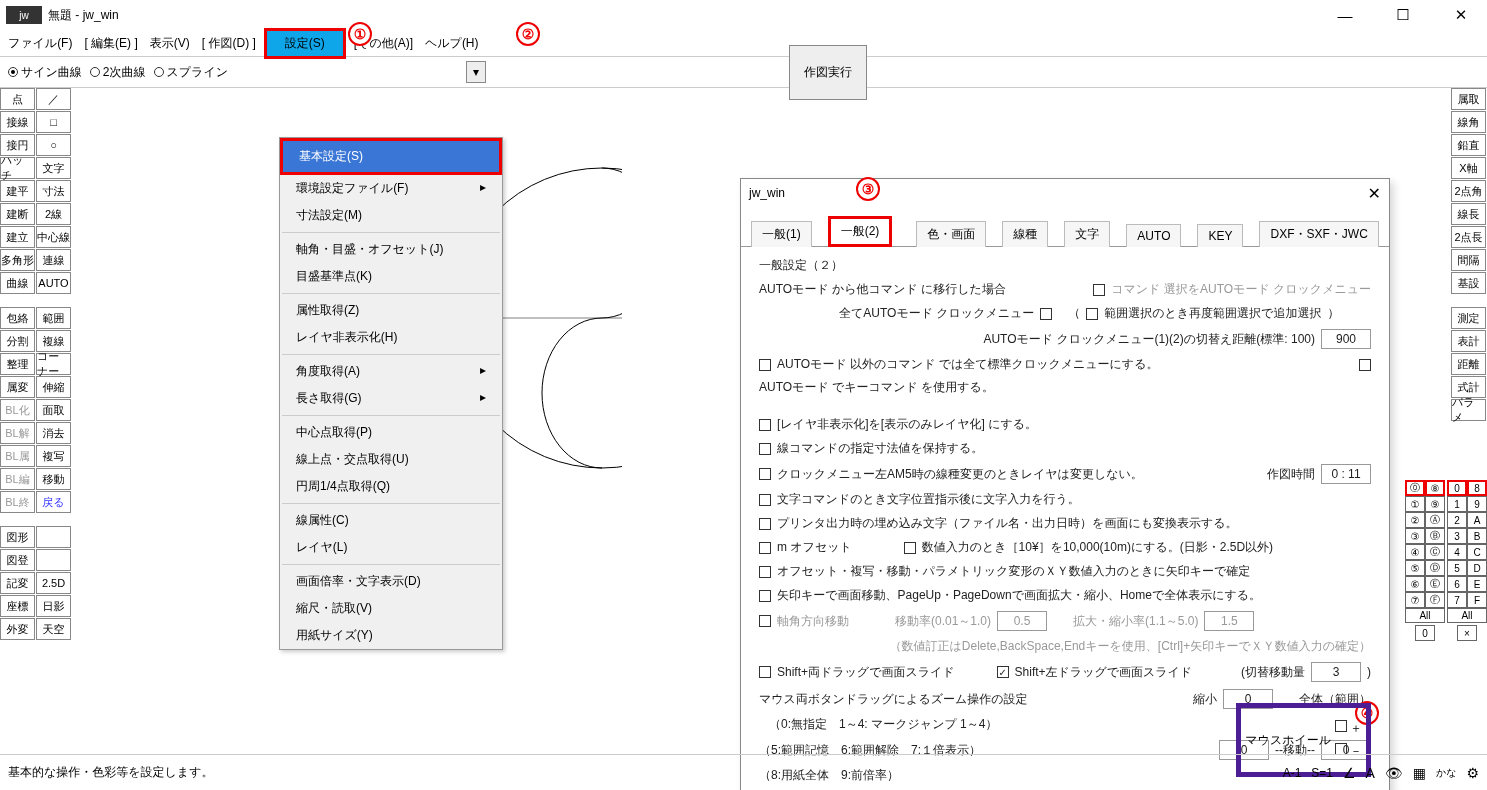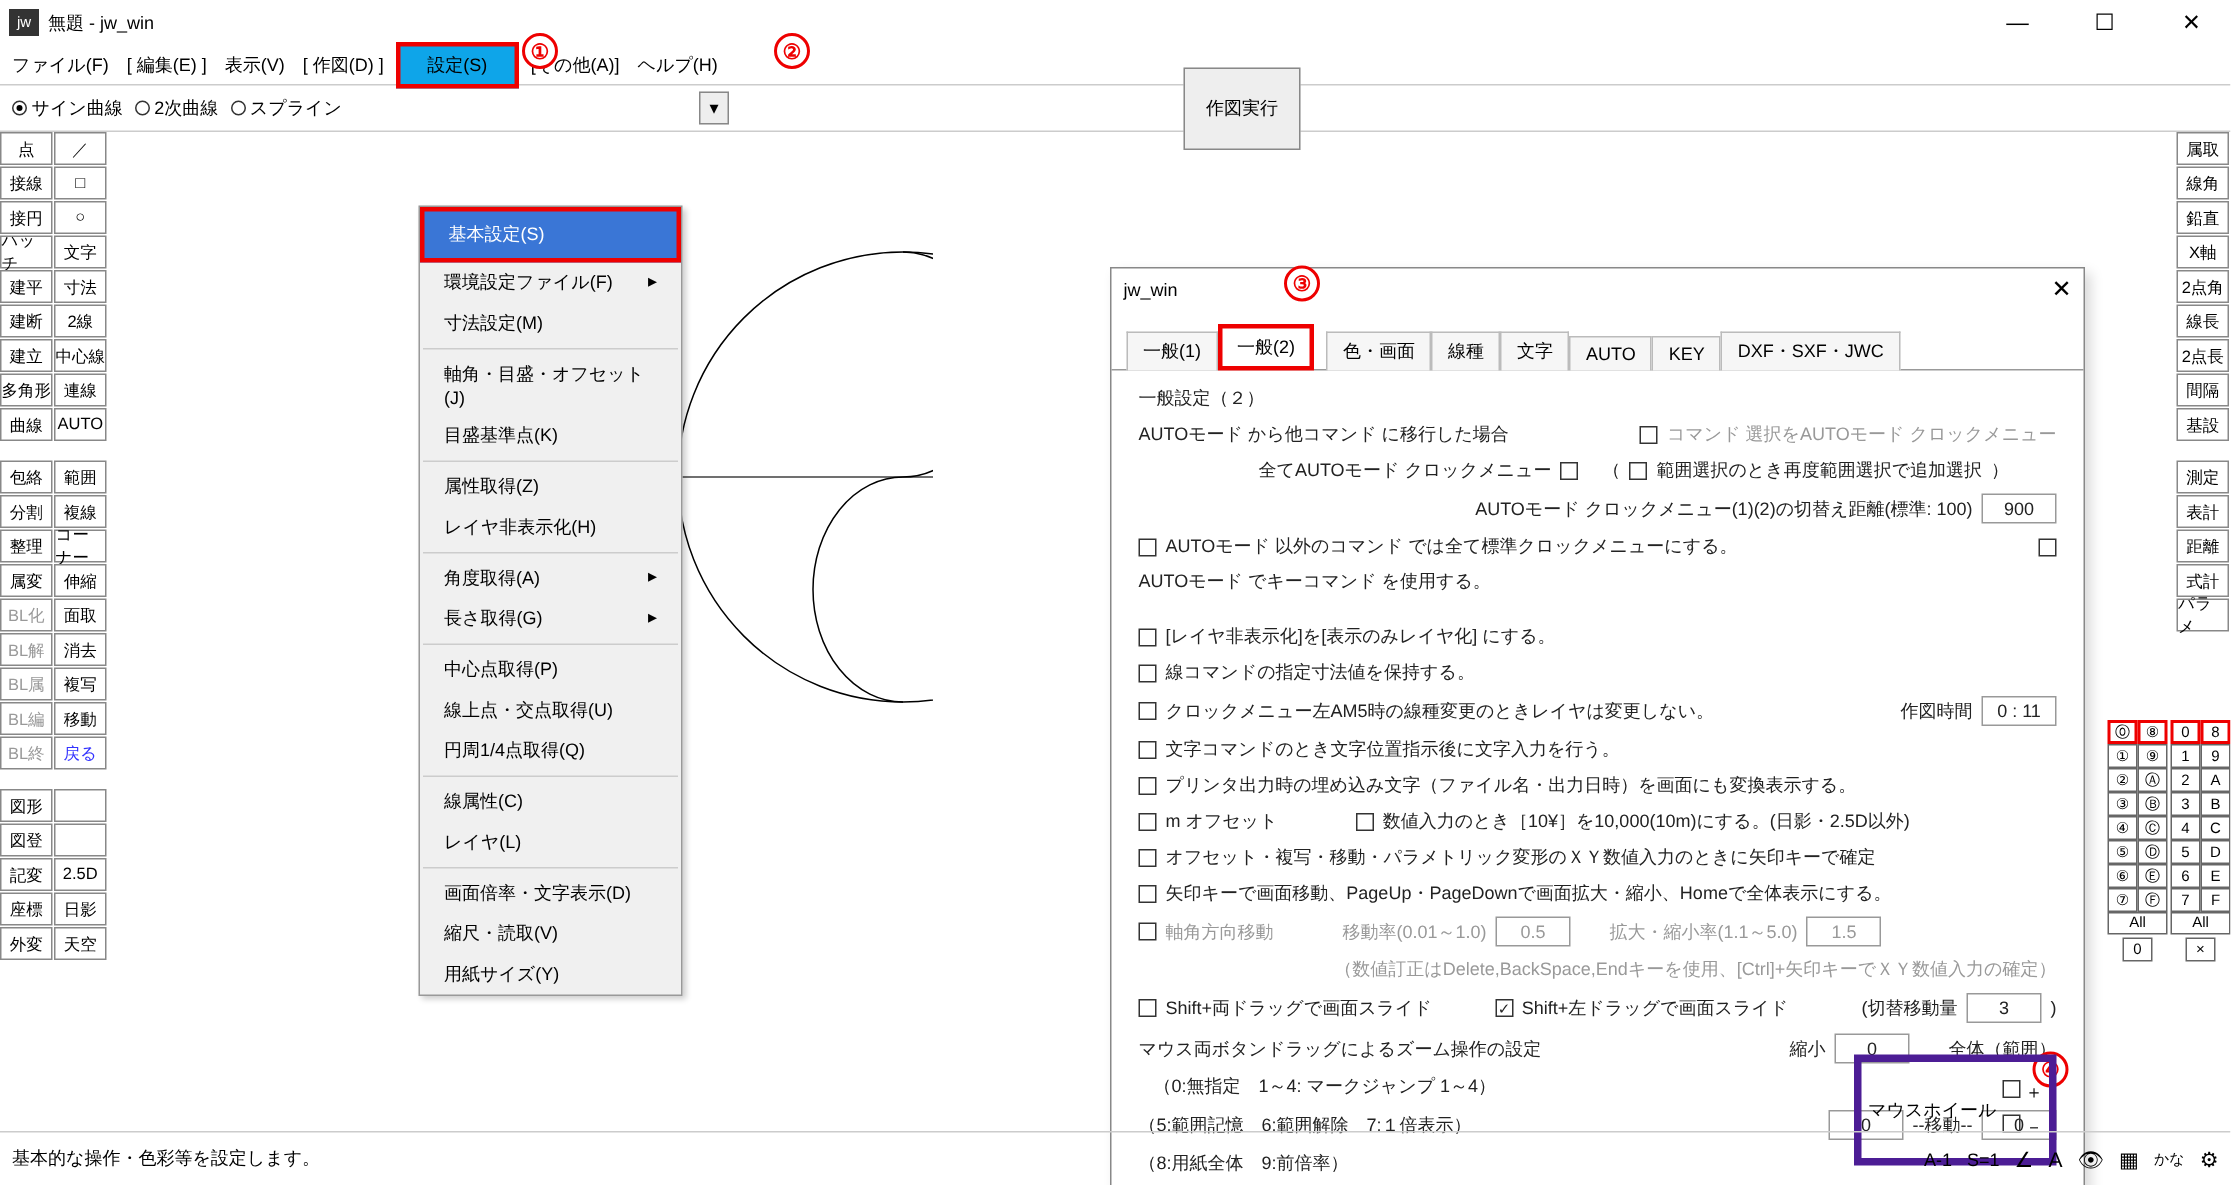--- a/index.html
+++ b/index.html
@@ -1,18 +1,18 @@
 <!DOCTYPE html>
 <html><head>
 <meta charset="utf-8">
 <style>
 * { box-sizing: border-box; margin: 0; padding: 0; font-family: "MS Gothic", "Meiryo", sans-serif; font-size: 12px; }
 body { background: #fff; width: 1487px; height: 790px; position: relative; overflow: hidden; }
 .titlebar { height: 30px; display: flex; align-items: center; padding: 0 6px; background: #fff; }
-.titlebar .icon { width: 20px; height: 18px; background: #333; color: #fff; display: flex; align-items: center; justify-content: center; font-size: 10px; margin-right: 6px; }
+.titlebar .icon { width: 36px; height: 18px; background: #333; color: #fff; display: flex; align-items: center; justify-content: center; font-size: 10px; margin-right: 6px; }
 .titlebar .title { flex: 1; }
 .titlebar .winbtns { display: flex; gap: 18px; align-items: center; }
 .titlebar .winbtns span { width: 40px; text-align: center; font-size: 15px; }
 .menubar { height: 26px; display: flex; align-items: center; padding: 0 4px; gap: 4px; }
 .menubar .mi { padding: 2px 4px; }
 .menubar .mi.active { background: #0ea5e9; border: 3px solid #e00; padding: 4px 18px; }
 .subbar { height: 32px; border-top: 1px solid #ccc; border-bottom: 1px solid #ccc; display: flex; align-items: center; padding-left: 8px; gap: 8px; }
 .radio { display: flex; align-items: center; gap: 3px; }
 .radio .dot { width: 10px; height: 10px; border: 1px solid #333; border-radius: 50%; }
 .radio.on .dot::after { content:""; display:block; width:4px; height:4px; background:#000; border-radius:50%; margin:2px; }
@@ -25,29 +25,29 @@
 .tbtn.dim { color: #999; }
 .toolcol .gap { height: 12px; }
 .lefttools { display:flex; }
 .righttools { display:flex; position:absolute; right:0; top:0; }
 .grids { position:absolute; right:0; top:392px; display:flex; gap:2px; }
 .gridcol { display:flex; flex-direction:column; }
 .gbtn { width:20px; height:16px; border:1px solid #666; font-size:10px; display:flex;align-items:center;justify-content:center; }
 .gbtn.red { border:2px solid #e00; }
 .canvas { flex:1; position:relative; }
 .canvas svg { position:absolute; left: 350px; top: 50px; }
-.dropdown { position:absolute; left:279px; top:49px; width:176px; background:#f0f0f0; border:1px solid #999; box-shadow:2px 2px 4px rgba(0,0,0,.2); }
+.dropdown { position:absolute; left:279px; top:49px; width:224px; background:#f0f0f0; border:1px solid #999; box-shadow:2px 2px 4px rgba(0,0,0,.2); }
 .dropdown .di { padding: 5px 16px; display:flex; justify-content:space-between; }
 .dropdown .di.sel { background:#3a76d6; color:#fff; border:3px solid #e00; padding:7px 16px; }
 .dropdown .sep { height:1px; background:#ccc; margin:3px 2px; }
 .dialog { position:absolute; left:740px; top:90px; width:650px; height:680px; background:#fff; border:1px solid #888; box-shadow:4px 4px 8px rgba(0,0,0,.15); }
 .dlg-title { height:28px; display:flex; align-items:center; padding:0 8px; }
 .dlg-title .dt { flex:1; }
 .dlg-title .x { font-size:16px; }
-.tabs { display:flex; align-items:flex-end; padding: 8px 10px 0; border-bottom:1px solid #999; gap:0; }
+.tabs { display:flex; align-items:flex-end; padding: 8px 10px 0; border-bottom:1px solid #999; gap:16px; }
 .tab { padding:4px 10px; border:1px solid #bbb; border-bottom:none; background:#f6f6f6; position:relative; top:1px;}
 .tab.act { border:3px solid #e00; background:#fff; }
 .dlg-body { padding:8px 18px; display:flex; flex-direction:column; gap:7px; color:#222; }
 .row { display:flex; align-items:center; gap:6px; flex-wrap:wrap; }
 .cb { width:12px; height:12px; border:1px solid #333; display:inline-block; flex-shrink:0; }
 .cb.on::after { content:"✓"; font-size:10px; position:relative; top:-2px; left:1px; }
 .dis { color:#999; }
 .num { border:1px solid #999; padding:2px 8px; width:50px; text-align:center; }
 .sec-title { font-weight:normal; margin-top:2px; }
 .status { position:absolute; bottom:0; left:0; right:0; height:36px; border-top:1px solid #ccc; display:flex; align-items:center; padding:0 8px;}

